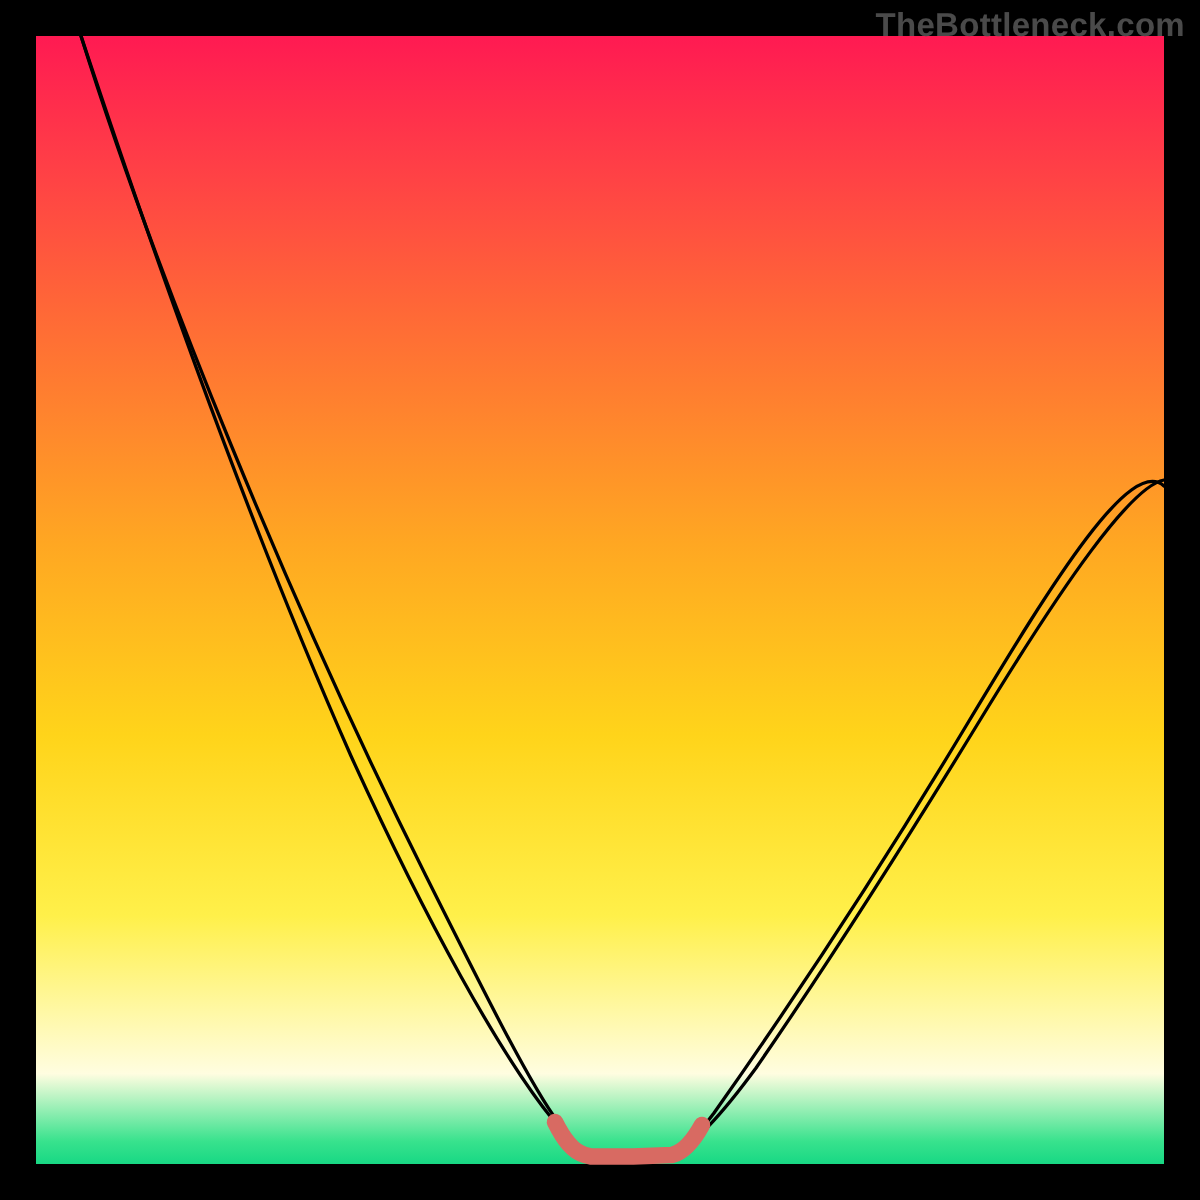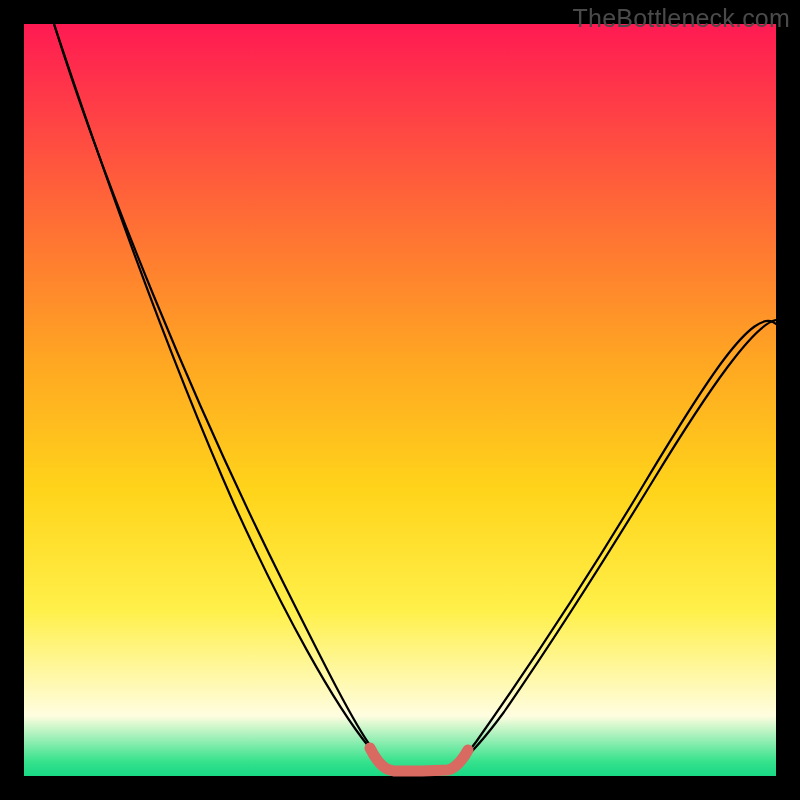--- a/index.html
+++ b/index.html
@@ -37,22 +37,22 @@
       #fffde0 92%,
       #38e28d 98%,
       #18d884 100%
     );
   }
   .watermark {
     position: absolute;
     top: 4px;
     right: 10px;
     color: #4a4a4a;
-    font-size: 25px;
-    font-weight: 400;
+    font-size: 22px;
+    font-weight: 700;
     letter-spacing: 0.2px;
     user-select: none;
   }
   svg.curve {
     position: absolute;
     left: 24px;
     top: 24px;
     width: 752px;
     height: 752px;
     overflow: visible;

